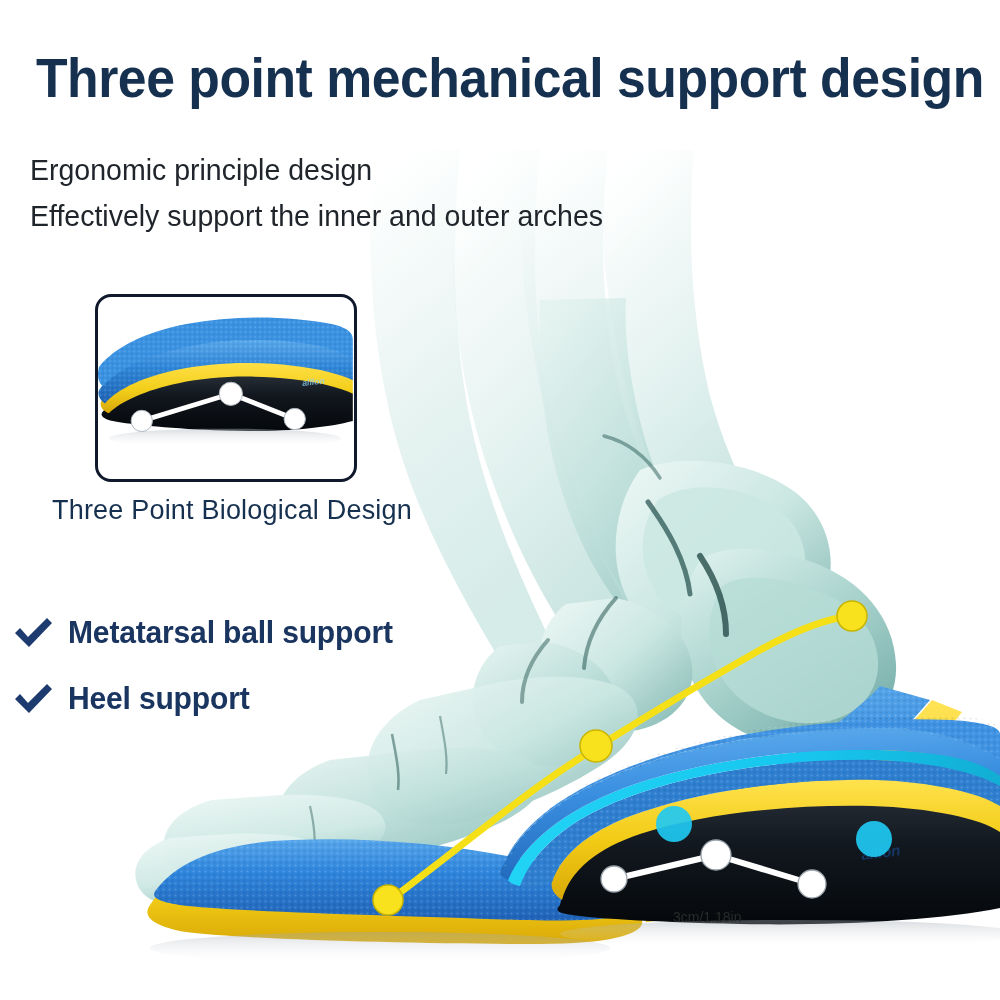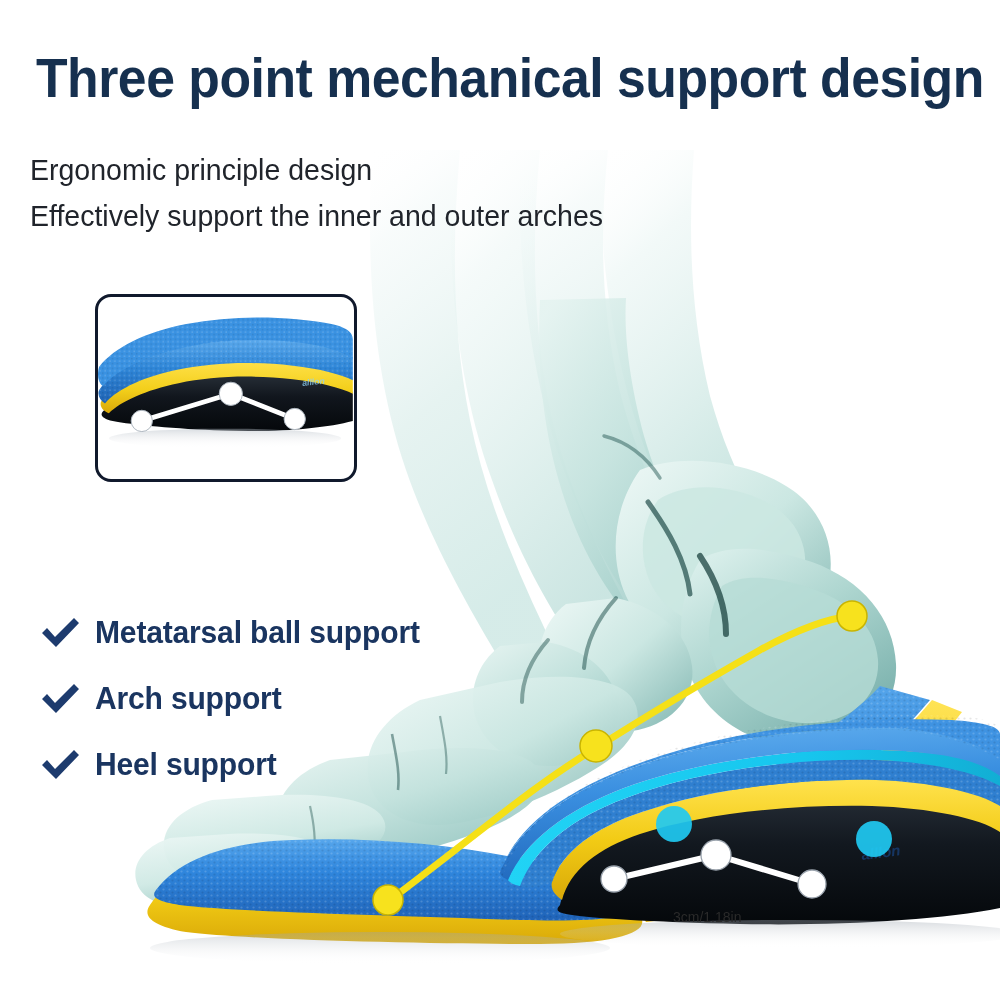--- a/index.html
+++ b/index.html
@@ -84,21 +84,21 @@
     font-weight: 400;
     color: #16304f;
     letter-spacing: 0.2px;
     white-space: nowrap;
     z-index: 31;
   }
 
   
   .bullets {
     position: absolute;
-    left: 39px;
+    left: 12px;
     top: 600px;
     z-index: 45;
   }
   .bullet-row {
     display: flex;
     align-items: center;
     height: 66px;
   }
   .bullet-check {
     width: 42px;
@@ -430,36 +430,31 @@
 
       <polyline points="44,128 136,100 202,126" stroke="#ffffff" stroke-width="5" fill="none" stroke-linecap="round" stroke-linejoin="round"></polyline>
       <circle cx="44" cy="128" r="11" fill="#ffffff" stroke="#aab3bd" stroke-width="1"></circle>
       <circle cx="136" cy="100" r="12" fill="#ffffff" stroke="#aab3bd" stroke-width="1"></circle>
       <circle cx="202" cy="126" r="11" fill="#ffffff" stroke="#aab3bd" stroke-width="1"></circle>
 
       <ellipse cx="130" cy="146" rx="120" ry="10" fill="url(#iShadow)"></ellipse>
     </svg>
   </div>
 
+  <div class="inset-caption">Three Point Biological Design</div>
 
   <div class="bullets">
 
     <div class="bullet-row">
       <svg class="bullet-check" viewBox="0 0 42 34">
         <path d="M3,17 L8,12 L16,21 L35,2 L40,7 L17,31 Z" fill="#1d3b6e"></path>
       </svg>
       <span class="bullet-label">Metatarsal ball support</span>
     </div>
 
-    <div class="bullet-row">
-      <svg class="bullet-check" viewBox="0 0 42 34">
-        <path d="M3,17 L8,12 L16,21 L35,2 L40,7 L17,31 Z" fill="#1d3b6e"></path>
-      </svg>
-      <span class="bullet-label">Arch support</span>
-    </div>
 
     <div class="bullet-row">
       <svg class="bullet-check" viewBox="0 0 42 34">
         <path d="M3,17 L8,12 L16,21 L35,2 L40,7 L17,31 Z" fill="#1d3b6e"></path>
       </svg>
       <span class="bullet-label">Heel support</span>
     </div>
 
   </div>
 

